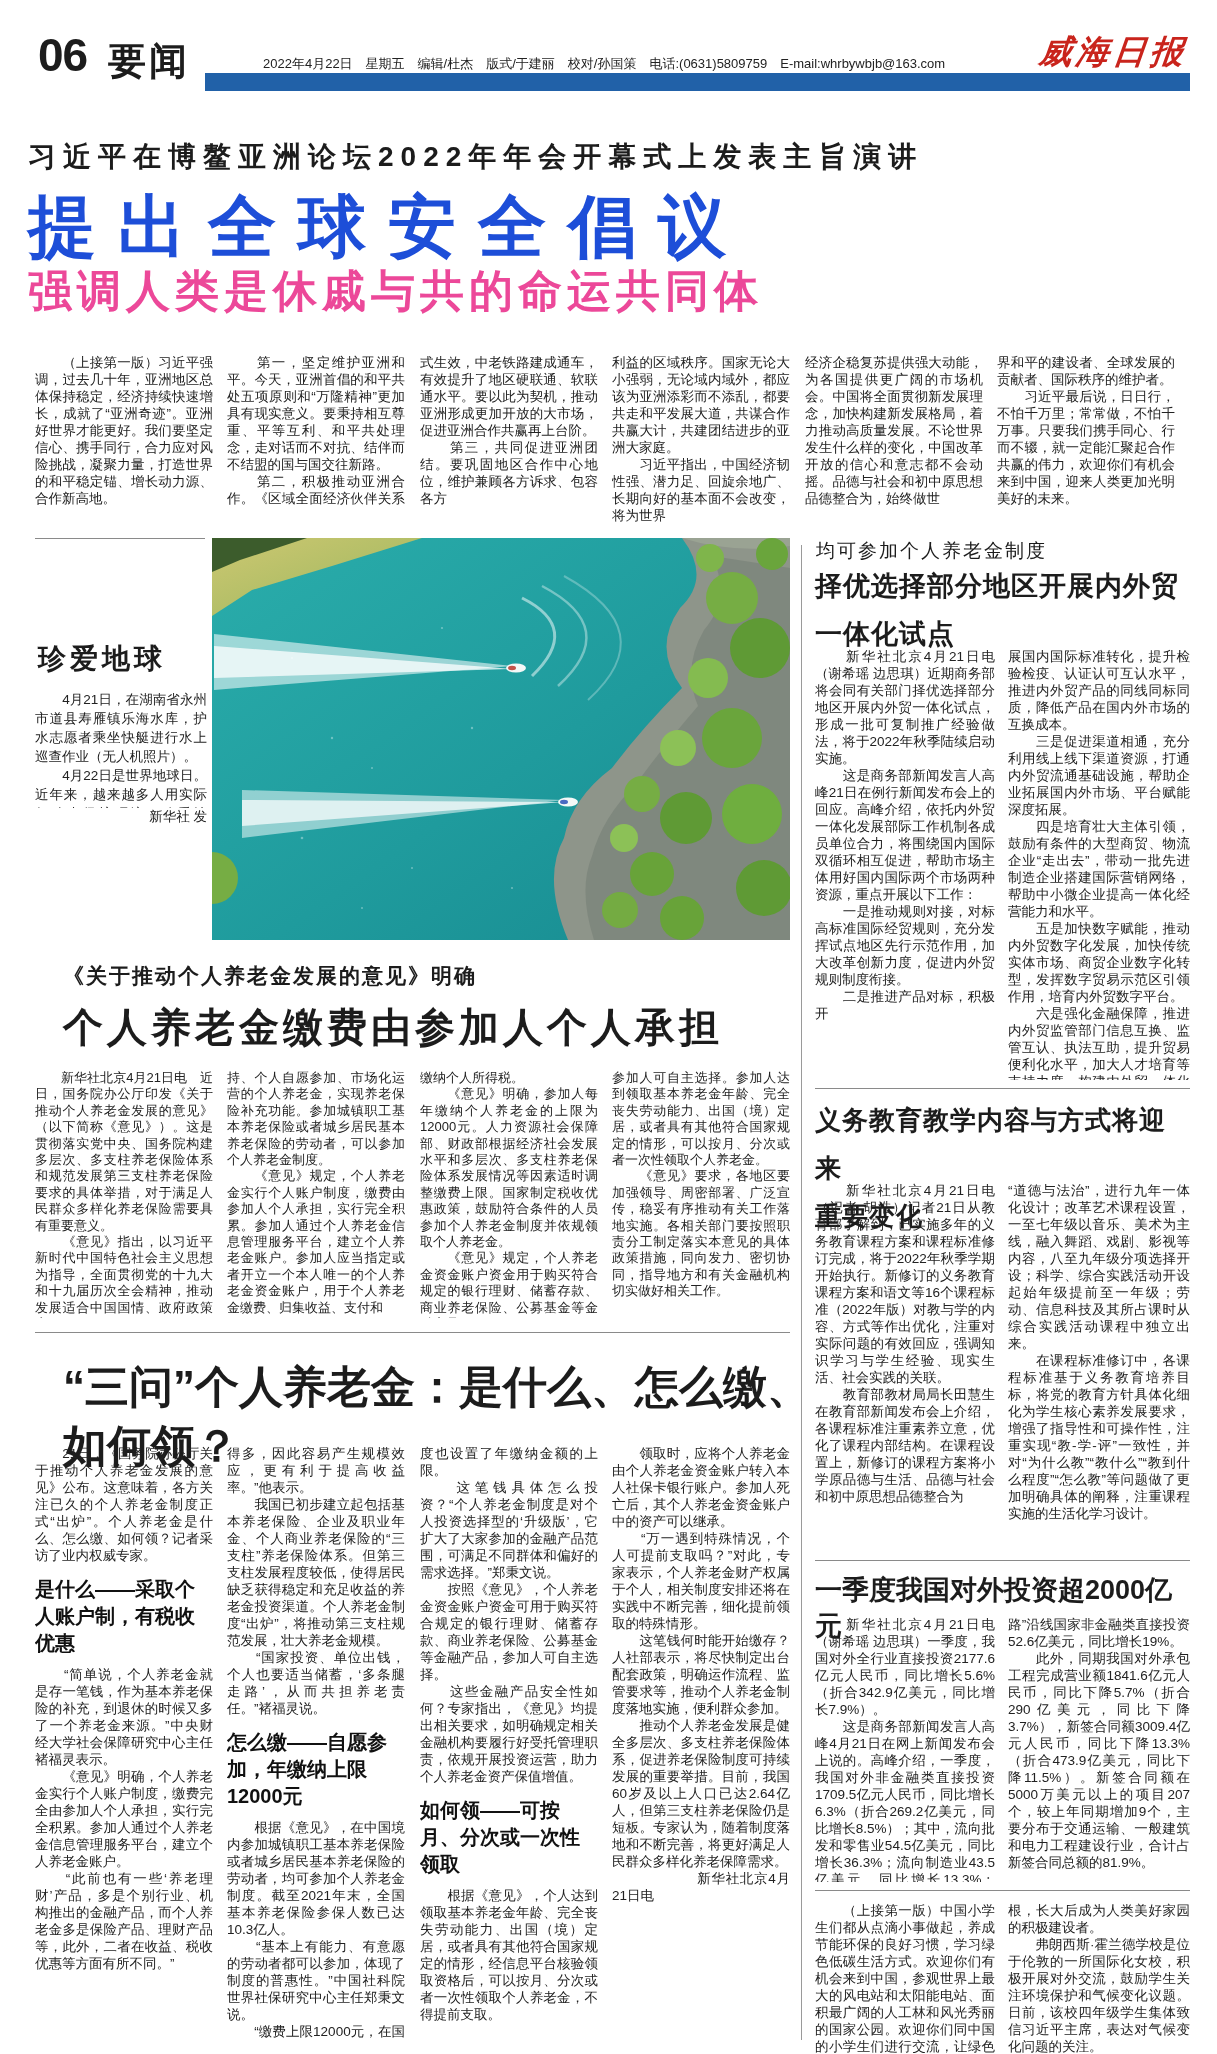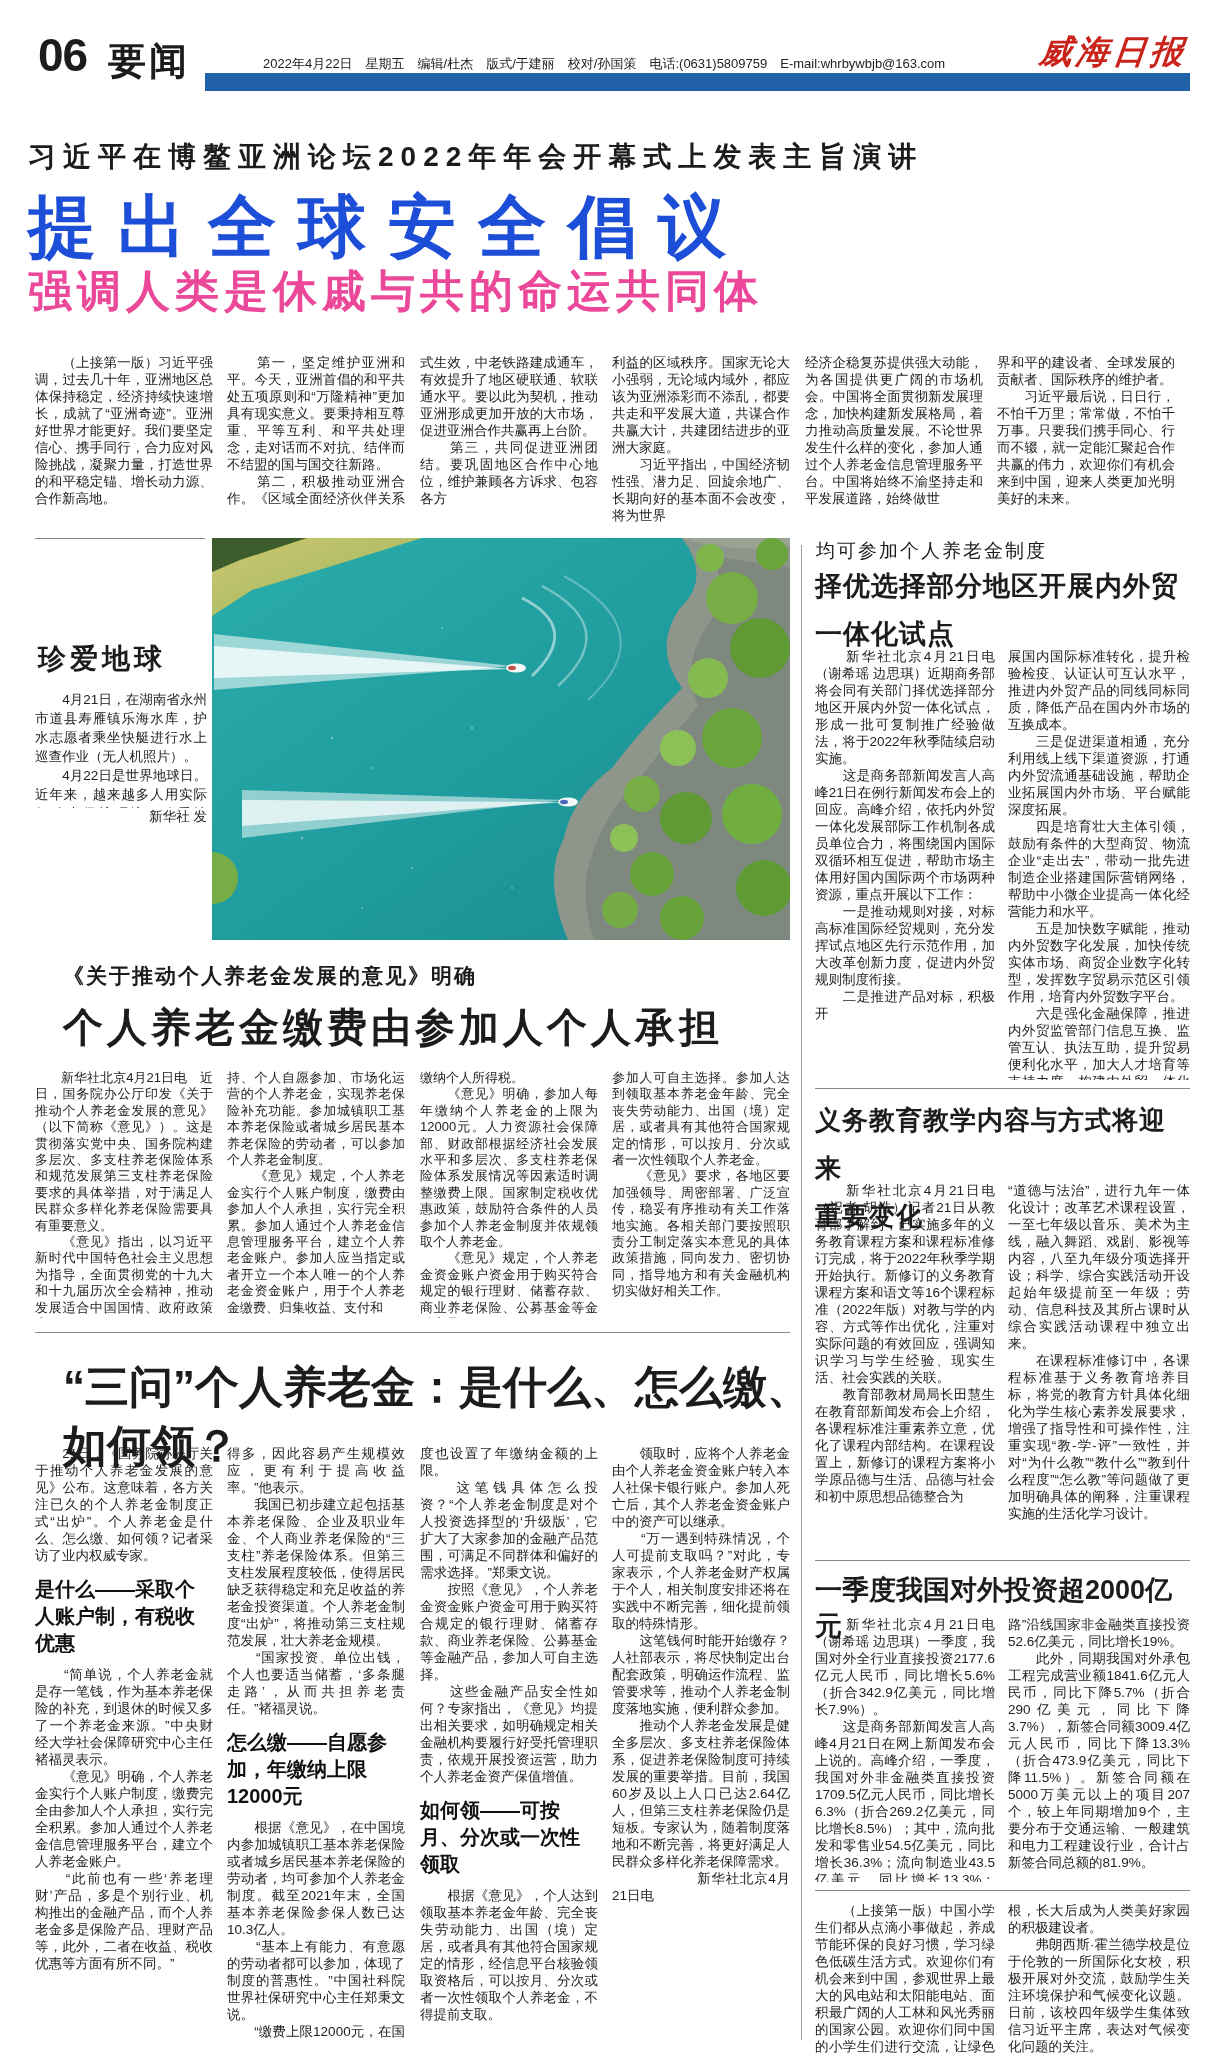--- a/index.html
+++ b/index.html
@@ -50,21 +50,21 @@
   <div class="abs center a-h1" style="left:0;top:182px;width:1217px;">提出全球安全倡议</div>
   <div class="abs center a-h2" style="left:0;top:262px;width:1217px;">强调人类是休戚与共的命运共同体</div>
 
   <div class="abs bt colflow" style="left:35px;top:354px;width:178px;height:152px;">　　（上接第一版）习近平强调，过去几十年，亚洲地区总体保持稳定，经济持续快速增长，成就了“亚洲奇迹”。亚洲好世界才能更好。我们要坚定信心、携手同行，合力应对风险挑战，凝聚力量，打造世界的和平稳定锚、增长动力源、合作新高地。</div>
   <div class="abs bt colflow" style="left:227px;top:354px;width:178px;height:152px;">　　第一，坚定维护亚洲和平。今天，亚洲首倡的和平共处五项原则和“万隆精神”更加具有现实意义。要秉持相互尊重、平等互利、和平共处理念，走对话而不对抗、结伴而不结盟的国与国交往新路。
 　　第二，积极推动亚洲合作。《区域全面经济伙伴关系协定》正</div>
   <div class="abs bt colflow" style="left:420px;top:354px;width:178px;height:152px;">式生效，中老铁路建成通车，有效提升了地区硬联通、软联通水平。要以此为契机，推动亚洲形成更加开放的大市场，促进亚洲合作共赢再上台阶。
 　　第三，共同促进亚洲团结。要巩固地区合作中心地位，维护兼顾各方诉求、包容各方</div>
   <div class="abs bt colflow" style="left:612px;top:354px;width:178px;height:192px;">利益的区域秩序。国家无论大小强弱，无论域内域外，都应该为亚洲添彩而不添乱，都要共走和平发展大道，共谋合作共赢大计，共建团结进步的亚洲大家庭。
 　　习近平指出，中国经济韧性强、潜力足、回旋余地广、长期向好的基本面不会改变，将为世界</div>
-  <div class="abs bt colflow" style="left:805px;top:354px;width:178px;height:192px;">经济企稳复苏提供强大动能，为各国提供更广阔的市场机会。中国将全面贯彻新发展理念，加快构建新发展格局，着力推动高质量发展。不论世界发生什么样的变化，参加人通过个人养老金信息管理服务平台。中国将始终不渝坚持走和平发展道路，始终做世</div>
+  <div class="abs bt colflow" style="left:805px;top:354px;width:178px;height:192px;">经济企稳复苏提供强大动能，为各国提供更广阔的市场机会。中国将全面贯彻新发展理念，加快构建新发展格局，着力推动高质量发展。不论世界发生什么样的变化，中国改革开放的信心和意志都不会动摇。品德与社会和初中原思想品德整合为，始终做世</div>
   <div class="abs bt colflow" style="left:997px;top:354px;width:178px;height:192px;">界和平的建设者、全球发展的贡献者、国际秩序的维护者。
 　　习近平最后说，日日行，不怕千万里；常常做，不怕千万事。只要我们携手同心、行而不辍，就一定能汇聚起合作共赢的伟力，欢迎你们有机会来到中国，迎来人类更加光明美好的未来。</div>
 
   <div class="abs hr" style="left:35px;top:538px;width:170px;"></div>
   <div class="abs photo-title" style="left:38px;top:640px;">珍爱地球</div>
   <div class="abs bt colflow" style="left:35px;top:690px;width:172px;height:118px;line-height:19px;">　　4月21日，在湖南省永州市道县寿雁镇乐海水库，护水志愿者乘坐快艇进行水上巡查作业（无人机照片）。
 　　4月22日是世界地球日。近年来，越来越多人用实际行动来保护环境，珍爱地球。</div>
   <div class="abs bt credit" style="left:35px;top:808px;width:172px;">新华社 发</div>
 
   <div class="abs" style="left:212px;top:538px;width:578px;height:402px;">

